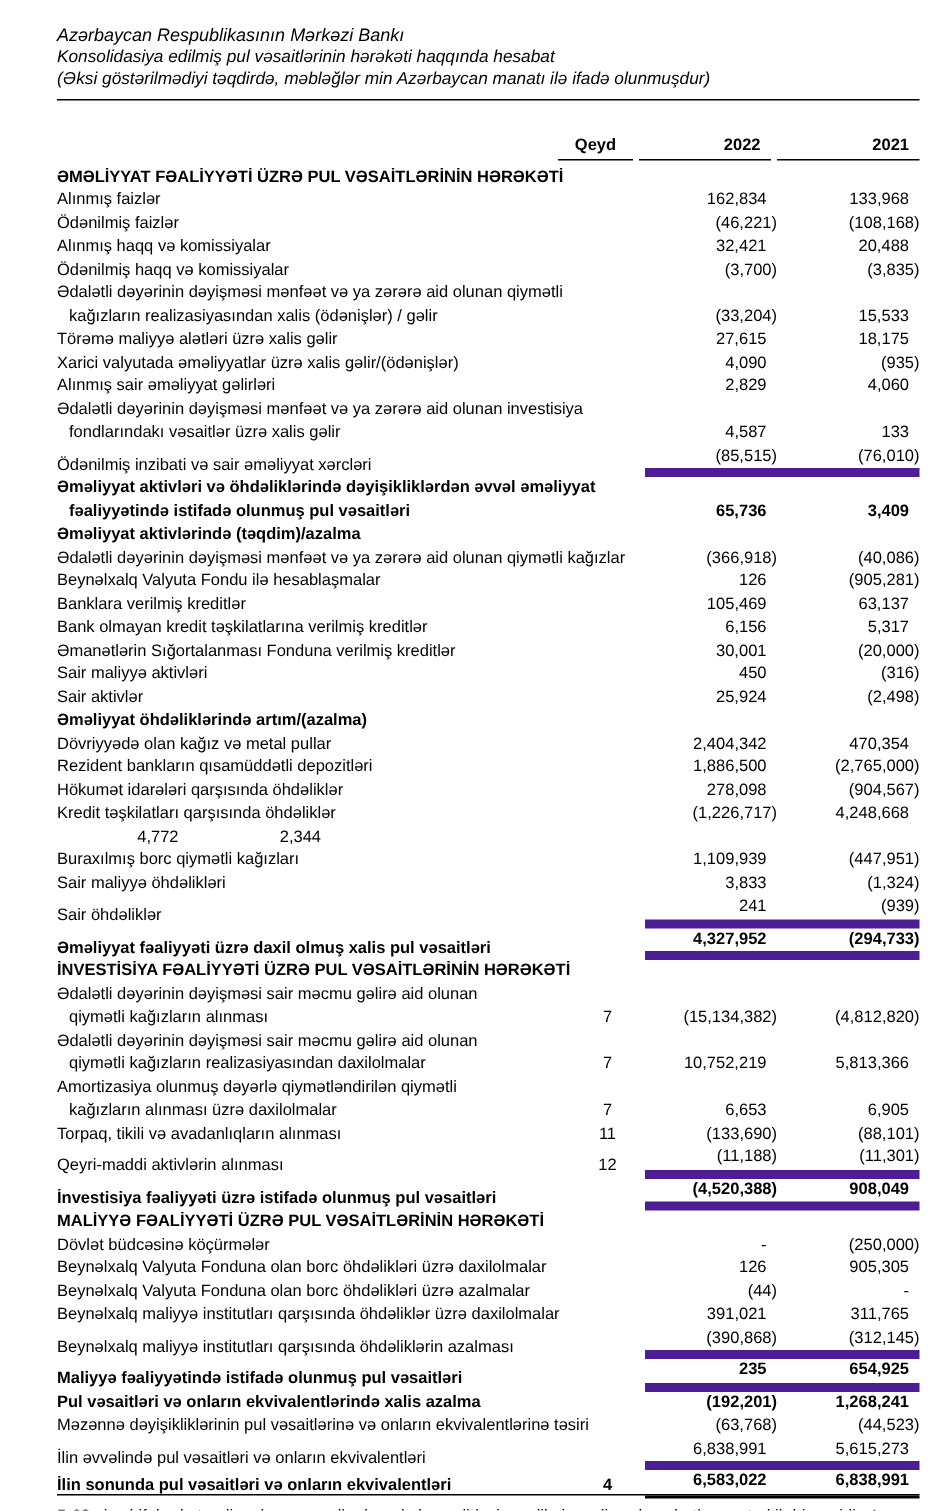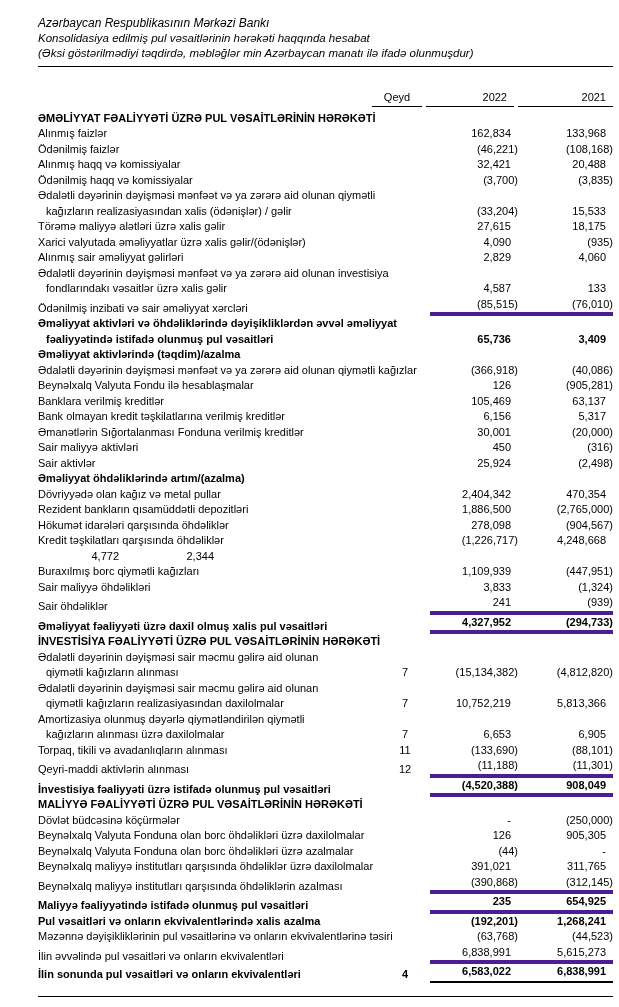--- a/index.html
+++ b/index.html
@@ -22,29 +22,29 @@
   .row { display: flex; align-items: flex-end; line-height: 15.5px; }
   .lblwrap { flex: 1; position: relative; min-width: 0; }
   .lblwrap .line { white-space: nowrap; }
   .lblwrap .line2 { padding-left: 8px; white-space: nowrap; }
   .notecell { position: absolute; right: 0; bottom: 0; width: 50px; text-align: center; }
   .v22 { width: 88px; text-align: right; padding-right: 7px; }
   .v21 { width: 95px; text-align: right; padding-right: 7px; }
   .v22 span.neg, .v21 span.neg { margin-right: -7px; }
 
   
-  .colhead { margin-top: 23px; font-weight: normal; }
+  .colhead { margin-top: 23px; font-weight: bold; }
   .colhead .notecell { border-bottom: 1.5px solid #000; }
   .colhead .v22, .colhead .v21 { border-bottom: 1.5px solid #000; margin-left: 4px; }
 
   .rows { margin-top: 4px; }
   .row.sec .line, .row.sub .line { font-weight: bold; }
   .row.sec { font-size: 11px; }
   .row.total .line, .row.total .line2, .row.total .v22, .row.total .v21, .row.total .notecell { font-weight: bold; }
-  .row.ul .v22, .row.ul .v21 { border-bottom: 4px solid #4c1d95; }
+  .row.ul .v22, .row.ul .v21 { border-bottom: 6px solid #4c1d95; }
   .row.thick .v22, .row.thick .v21 { border-bottom: 2.5px solid #000; padding-bottom: 1px; }
 
   
   .footer {
     position: absolute; left: 38px; width: 575px; top: 996px;
     border-top: 1.5px solid #000; padding-top: 7px;
     display: flex; justify-content: space-between; align-items: flex-start;
     font-size: 11px; line-height: 14px; text-align: right;
   }
   .footer .pageno { padding-right: 28px; }

